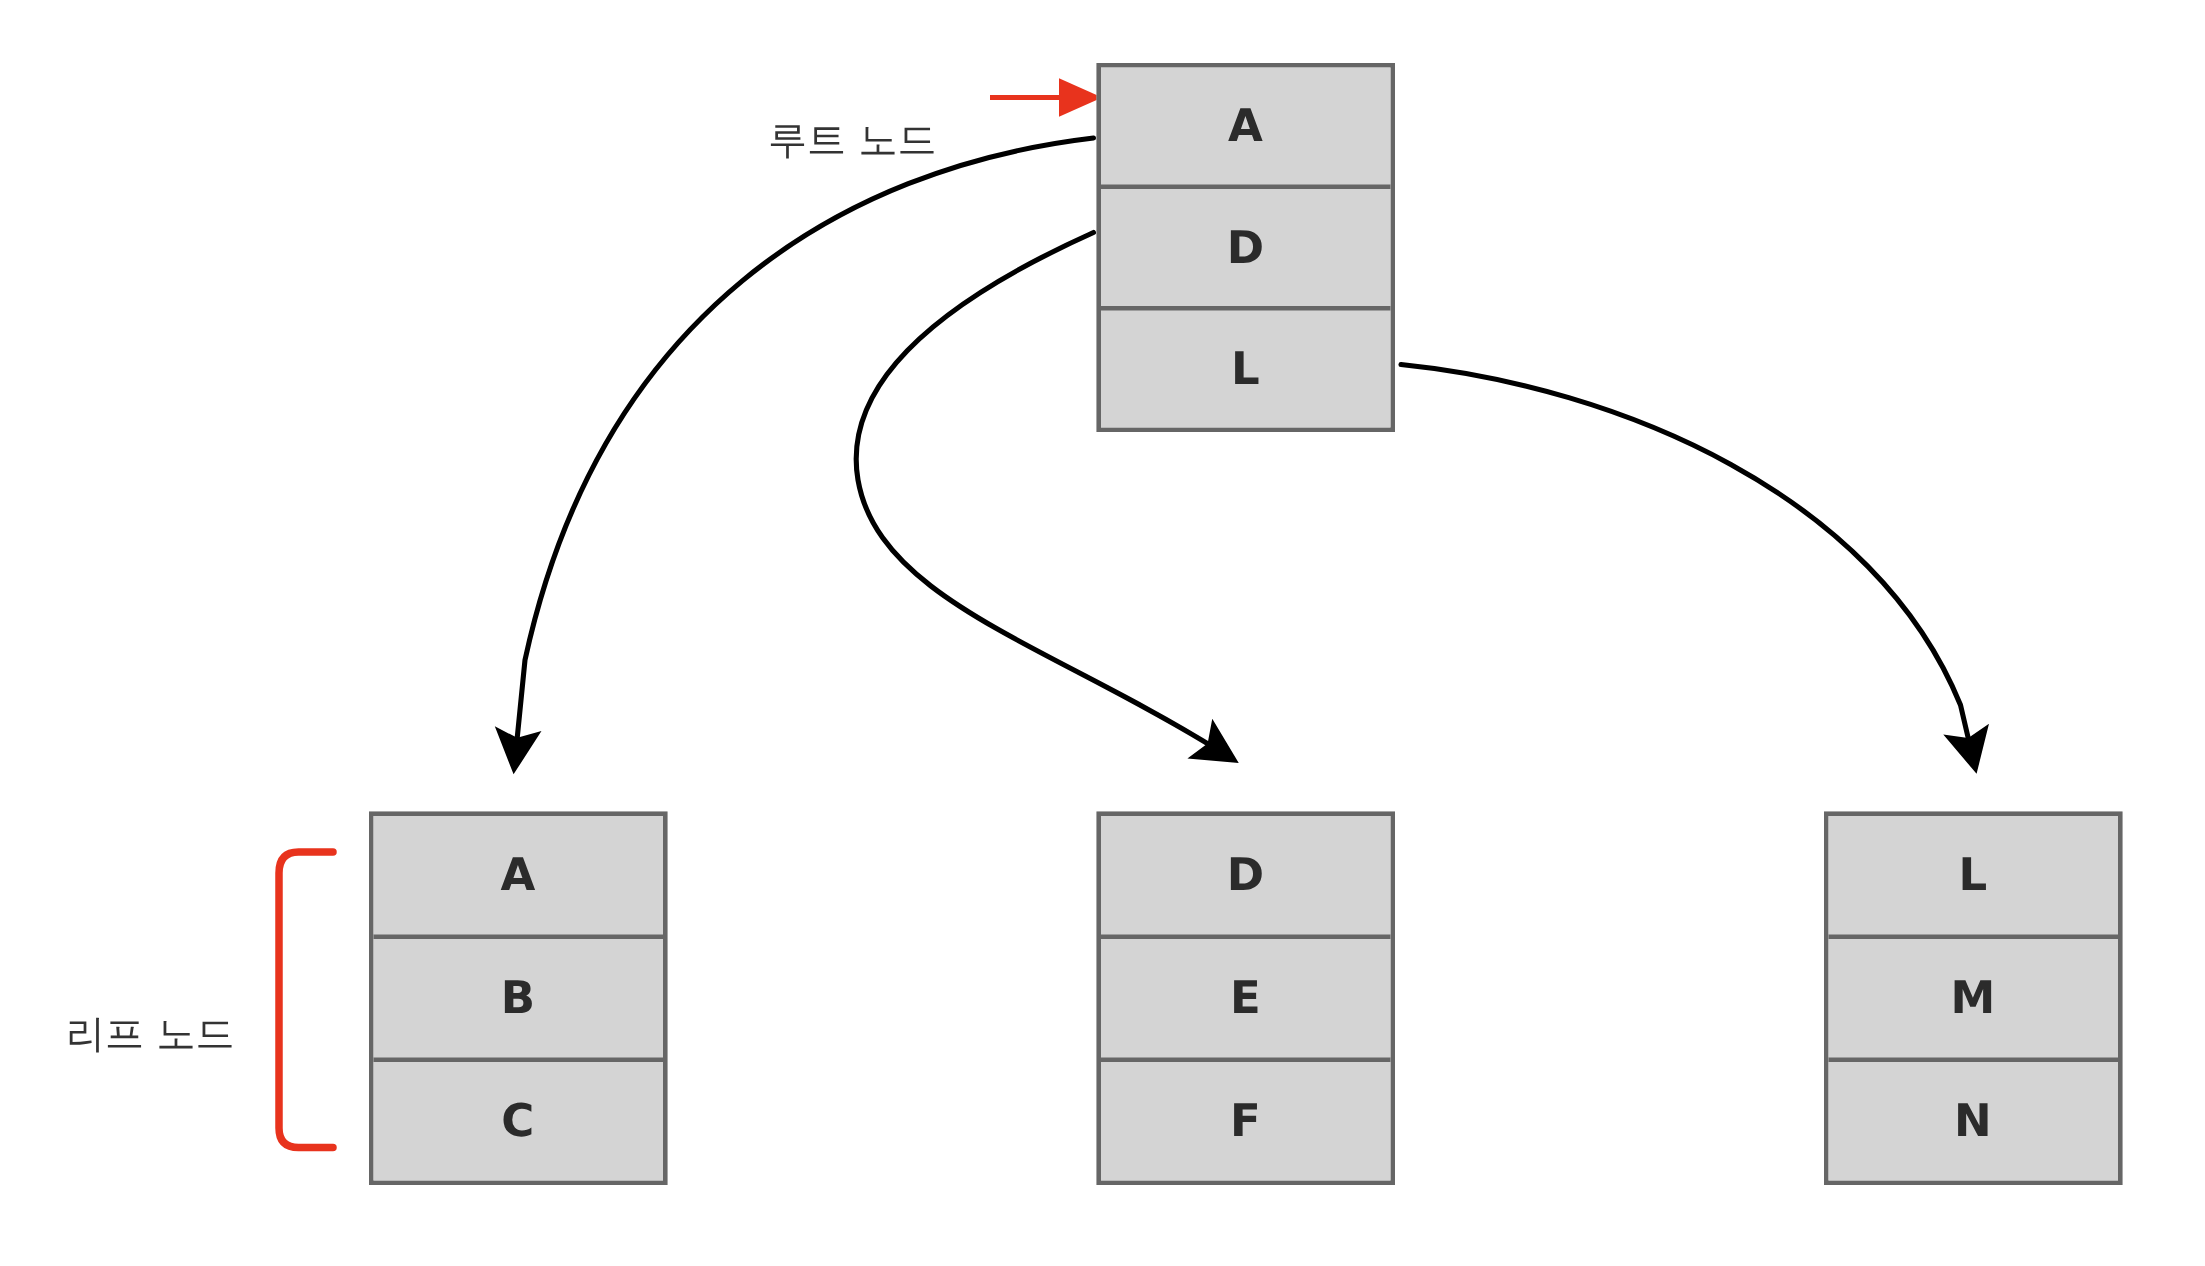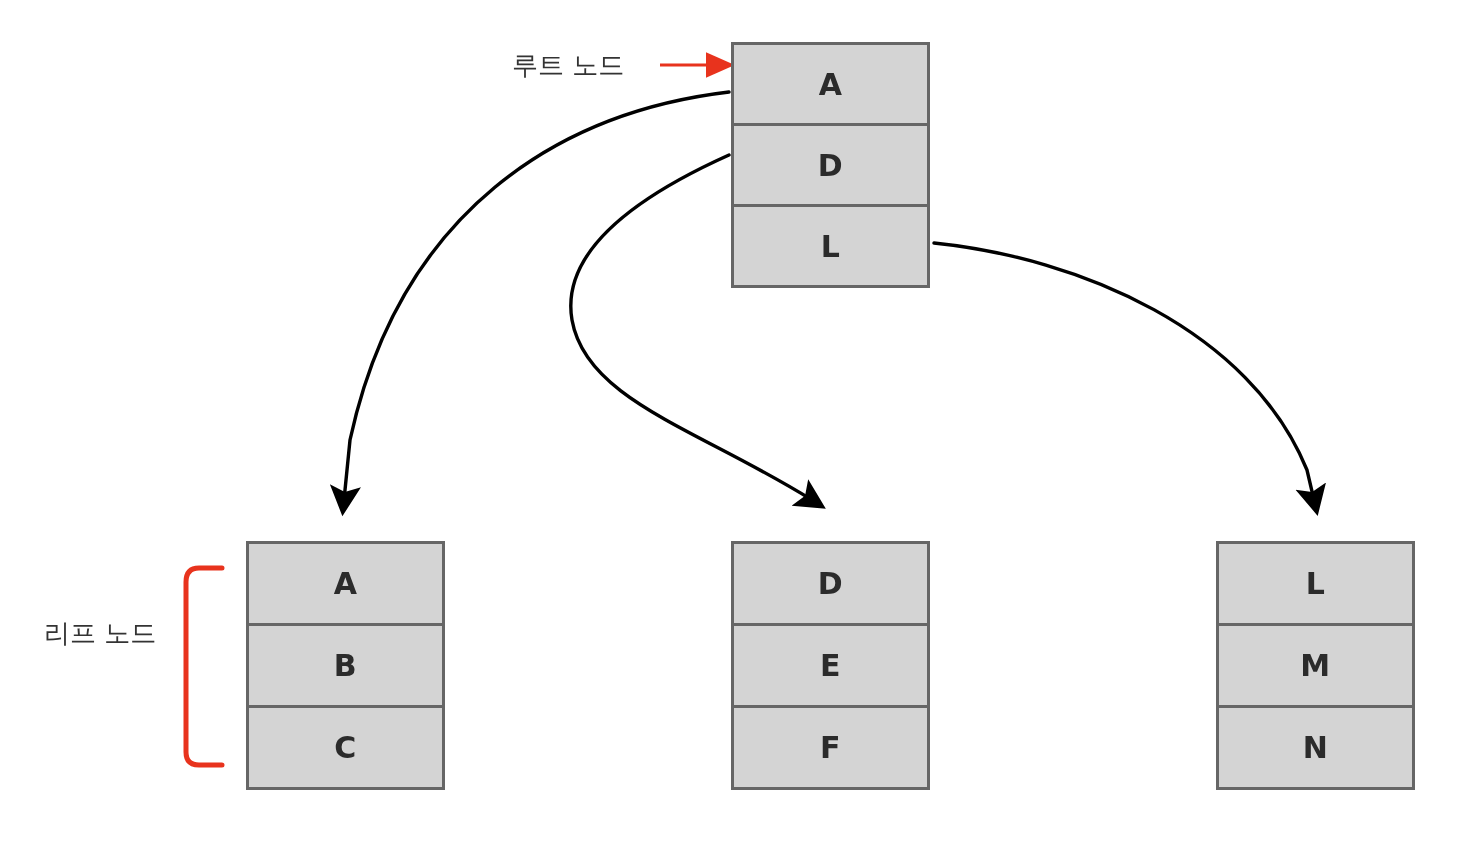--- a/index.html
+++ b/index.html
@@ -39,20 +39,21 @@
   .cell + .cell {
     border-top: 3px solid #666666;
   }
   .caption {
     position: absolute;
     color: #333333;
     font-size: 26px;
     font-weight: 400;
     white-space: nowrap;
     line-height: 1;
+    margin-top: 29px;
   }
   svg.overlay {
     position: absolute;
     left: 0;
     top: 0;
     width: 1470px;
     height: 844px;
     pointer-events: none;
   }
 </style>
@@ -77,21 +78,21 @@
 
     <path d="M 934 243 C 1080 258, 1250 330, 1307 470 L 1314 500" fill="none" stroke="#000000" stroke-width="3.4" stroke-linecap="round" marker-end="url(#arrowBlack)"></path>
 
     <line x1="660" y1="65" x2="722" y2="65" stroke="#e8331d" stroke-width="3.2" marker-end="url(#arrowRed)"></line>
 
     <path d="M 222 568 L 199 568 Q 186 568 186 582 L 186 752 Q 186 765 199 765 L 222 765" fill="none" stroke="#e8331d" stroke-width="5" stroke-linecap="round" stroke-linejoin="round"></path>
   </svg>
 
   <div class="caption" style="left:512px; top:52px;">루트 노드</div>
 
-  <div class="caption" style="left:44px; top:620px;">리프 노드</div>
+  <div class="caption" style="left:44px; top:648px;">리프 노드</div>
 
   <div class="node" style="left:731px; top:42px; width:199px; height:246px;">
     <div class="cell">A</div>
     <div class="cell">D</div>
     <div class="cell">L</div>
   </div>
 
   <div class="node" style="left:246px; top:541px; width:199px; height:249px;">
     <div class="cell">A</div>
     <div class="cell">B</div>

